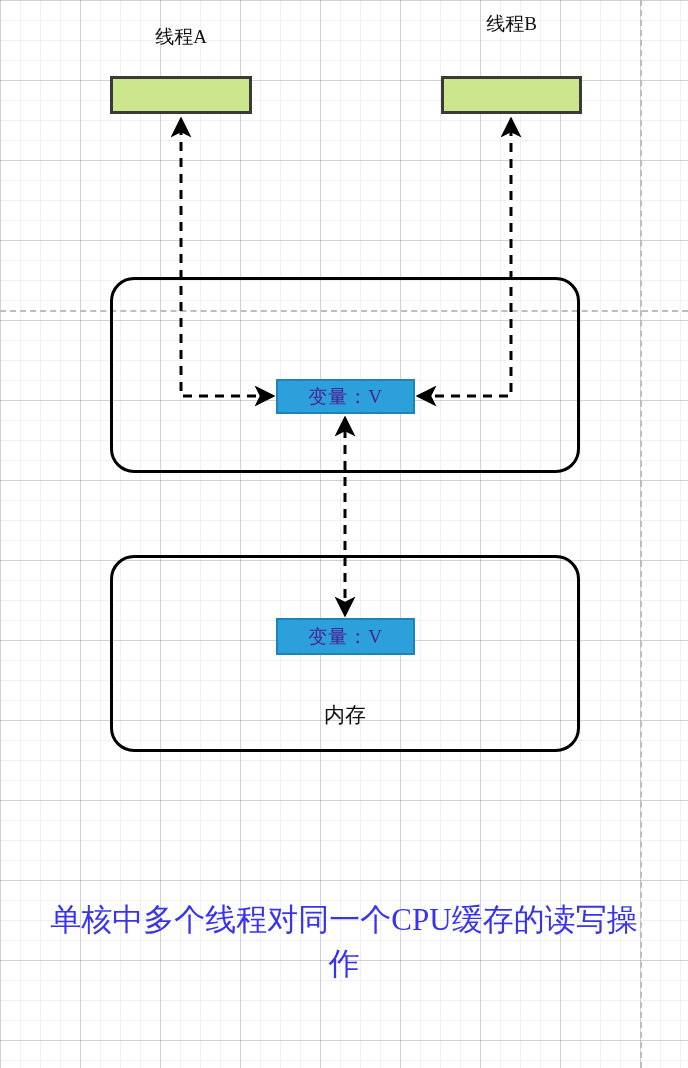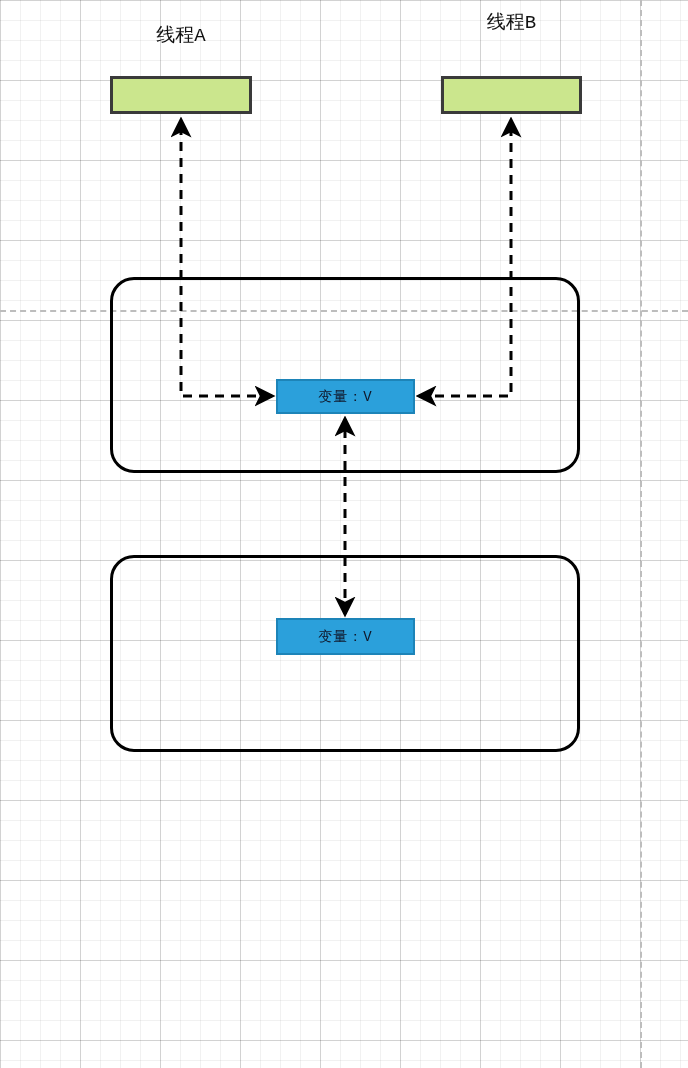--- a/index.html
+++ b/index.html
@@ -13,21 +13,21 @@
     height: 1068px;
     overflow: hidden;
     background-color: #ffffff;
     background-image:
       linear-gradient(to right, rgba(0,0,0,0.055) 1px, transparent 1px),
       linear-gradient(to bottom, rgba(0,0,0,0.055) 1px, transparent 1px),
       linear-gradient(to right, rgba(0,0,0,0.13) 1px, transparent 1px),
       linear-gradient(to bottom, rgba(0,0,0,0.13) 1px, transparent 1px);
     background-size: 20px 20px, 20px 20px, 80px 80px, 80px 80px;
     background-position: 0px 10px, 10px 0px, 0px 10px, 10px 0px;
-    font-family: Liberation Mono, monospace;
+    font-family: Liberation Serif, serif;
   }
   .guide {
     position: absolute;
     background: transparent;
   }
   .guide-v {
     top: 0;
     height: 1068px;
     width: 0;
     border-left: 2px dashed #bdbdbd;
@@ -57,22 +57,22 @@
     border: 3px solid #000000;
     border-radius: 24px;
     box-sizing: border-box;
     background: transparent;
   }
   .var-box {
     position: absolute;
     background: #2ba0db;
     border: 2px solid #1d84b8;
     box-sizing: border-box;
-    color: #0f172a;
-    font-size: 14px;
+    color: #4c1d95;
+    font-size: 19px;
     display: flex;
     align-items: center;
     justify-content: center;
     letter-spacing: 1px;
     white-space: nowrap;
   }
   .mem-label {
     position: absolute;
     font-size: 21px;
     color: #111111;
@@ -115,32 +115,34 @@
   <div class="thread-box" style="left:441px; top:76px; width:141px; height:38px;"></div>
 
   <div class="container-box" style="left:110px; top:277px; width:470px; height:196px;"></div>
 
   <div class="container-box" style="left:110px; top:555px; width:470px; height:197px;"></div>
 
   <div class="var-box" style="left:276px; top:379px; width:139px; height:35px;">变量：V</div>
 
   <div class="var-box" style="left:276px; top:618px; width:139px; height:37px;">变量：V</div>
 
+  <div class="mem-label" style="left:110px; top:705px; width:470px;">内存</div>
 
   <svg class="overlay" viewBox="0 0 688 1068">
     <defs>
       <marker id="arrowEnd" viewBox="0 0 12 12" refX="10" refY="6" markerWidth="7" markerHeight="7" orient="auto-start-reverse">
         <path d="M 0 0 L 12 6 L 0 12 L 3 6 z" fill="#000000"></path>
       </marker>
       <marker id="arrowStart" viewBox="0 0 12 12" refX="10" refY="6" markerWidth="7" markerHeight="7" orient="auto-start-reverse">
         <path d="M 0 0 L 12 6 L 0 12 L 3 6 z" fill="#000000"></path>
       </marker>
     </defs>
 
     <path d="M 272 396 L 181 396 L 181 120" fill="none" stroke="#000000" stroke-width="3" stroke-dasharray="9,7" marker-start="url(#arrowStart)" marker-end="url(#arrowEnd)"></path>
 
     <path d="M 419 396 L 511 396 L 511 120" fill="none" stroke="#000000" stroke-width="3" stroke-dasharray="9,7" marker-start="url(#arrowStart)" marker-end="url(#arrowEnd)"></path>
 
     <path d="M 345 614 L 345 419" fill="none" stroke="#000000" stroke-width="3" stroke-dasharray="9,7" marker-start="url(#arrowStart)" marker-end="url(#arrowEnd)"></path>
   </svg>
 
+  <div class="caption">单核中多个线程对同一个CPU缓存的读写操作</div>
 
 </div>
 
 </body></html>

